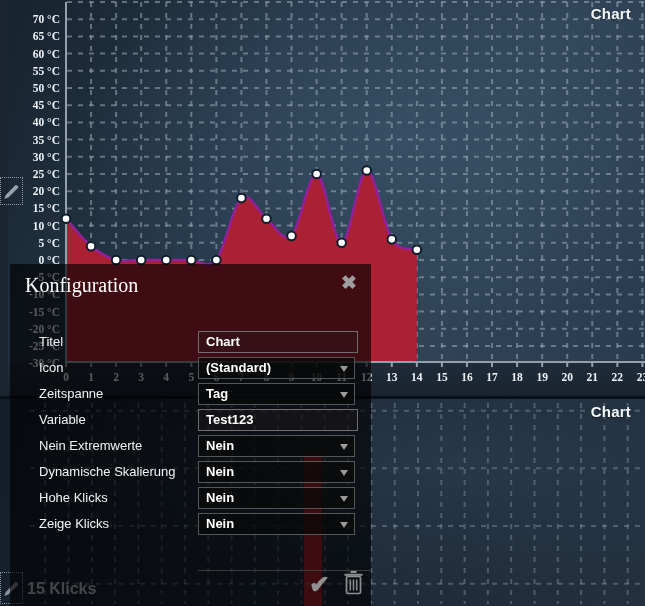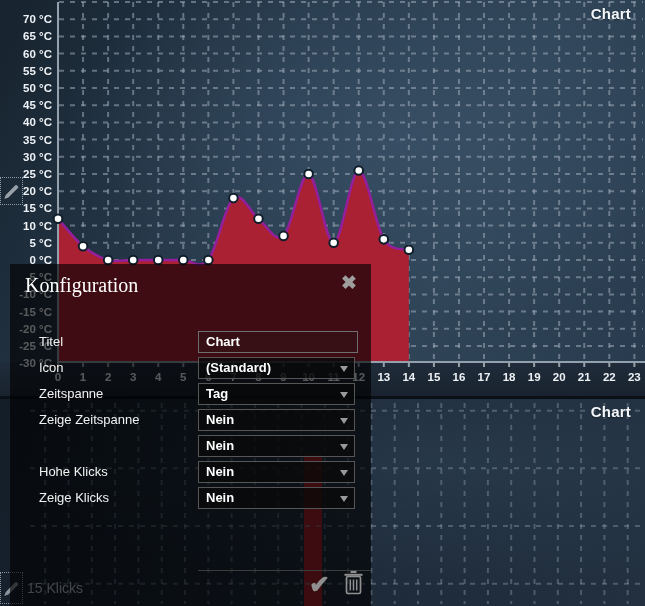--- a/index.html
+++ b/index.html
@@ -3,21 +3,21 @@
 <meta charset="utf-8">
 <style>
   html,body{margin:0;padding:0;background:#10181f;}
   *{box-sizing:border-box;}
   .stage{
     position:relative;width:645px;height:606px;overflow:hidden;
     font-family:"Liberation Sans", sans-serif;
     background:#1a2530;
   }
   
-  .chart1{position:absolute;left:0;top:0;width:632px;height:396px;z-index:1;}
+  .chart1{position:absolute;left:8px;top:0;width:632px;height:396px;z-index:1;font-family:Liberation Serif, serif;}
   .chart1 .plot-bg{
     position:absolute;left:0;top:0;width:645px;height:362px;
     background:
       radial-gradient(ellipse at 62% 38%, rgba(64,90,114,.55) 0%, rgba(64,90,114,0) 60%),
       linear-gradient(115deg,#17232e 0%,#273a4c 38%,#2f4457 70%,#293c4f 100%);
   }
   .chart1 .axis-strip{
     position:absolute;left:0;top:362px;width:645px;height:34px;
     background:linear-gradient(180deg,#202c3a,#19232f);
   }
@@ -41,21 +41,21 @@
     position:absolute;width:23px;height:28px;z-index:3;
     border:1px dotted rgba(205,215,225,.65);
     display:flex;align-items:center;justify-content:center;cursor:pointer;
   }
   .edit-handle.top{left:0;top:177px;}
   .edit-handle.bottom{left:0;top:572px;height:32px;}
 
   
   .clicks{
     position:absolute;left:27px;top:580px;z-index:3;
-    color:#b7bdc3;font-size:14px;font-weight:normal;text-align:center;
+    color:#b7bdc3;font-size:16px;font-weight:bold;text-align:center;
   }
 
   
   .dialog{
     position:absolute;left:10px;top:264px;width:361px;height:342px;z-index:10;
     background:rgba(0,0,0,0.63);
     color:#fff;
   }
   .dialog .dlg-title{
     position:absolute;left:15px;top:10px;font-size:20px;font-weight:400;color:#fff;font-family:Liberation Serif, serif;
@@ -305,24 +305,29 @@
         </div>
         <div class="dlg-row">
           <span class="lbl">Icon</span>
           <div class="val select">(Standard)<span class="dd-arrow"></span></div>
         </div>
         <div class="dlg-row">
           <span class="lbl">Zeitspanne</span>
           <div class="val select">Tag<span class="dd-arrow"></span></div>
         </div>
         <div class="dlg-row">
-          <span class="lbl">Zeige Zeitspanne</span>
+          <span class="lbl">Variable</span>
+          <div class="val text">Test123</div>
+        </div>
+        <div class="dlg-row">
+          <span class="lbl">Nein Extremwerte</span>
           <div class="val select">Nein<span class="dd-arrow"></span></div>
         </div>
         <div class="dlg-row">
+          <span class="lbl">Dynamische Skalierung</span>
           <div class="val select">Nein<span class="dd-arrow"></span></div>
         </div>
         <div class="dlg-row">
           <span class="lbl">Hohe Klicks</span>
           <div class="val select">Nein<span class="dd-arrow"></span></div>
         </div>
         <div class="dlg-row">
           <span class="lbl">Zeige Klicks</span>
           <div class="val select">Nein<span class="dd-arrow"></span></div>
         </div>

